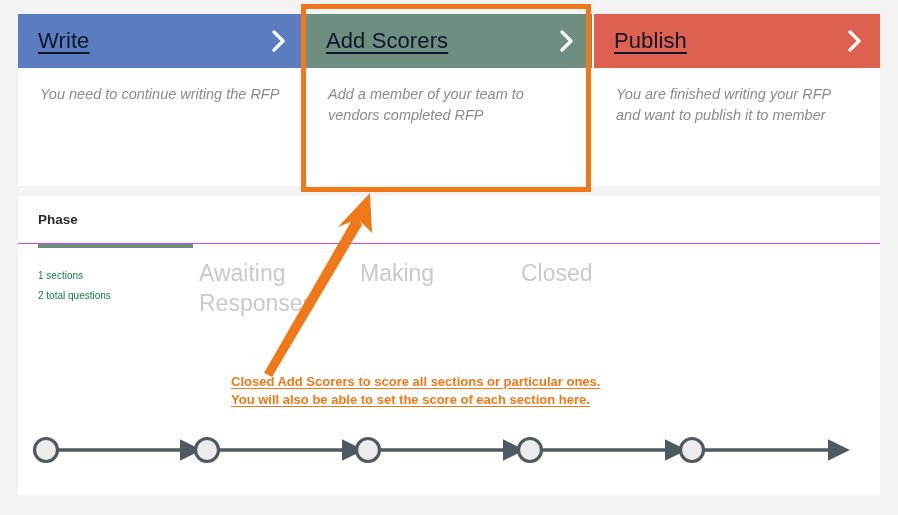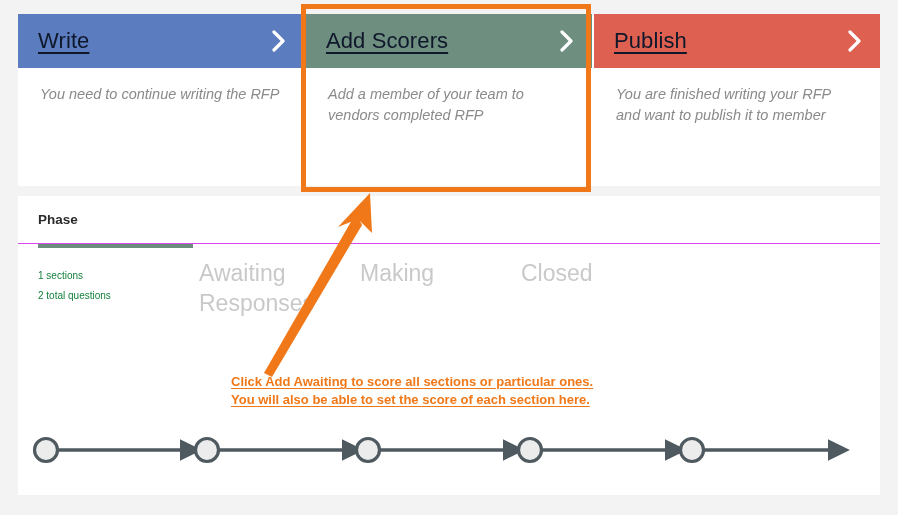--- a/index.html
+++ b/index.html
@@ -277,15 +277,15 @@
   </svg>
 
 </div>
 
 <svg id="annotation-arrow" viewBox="0 0 140 195">
   <polygon points="14,188 106,28 112,40 22,192" fill="#f07818"></polygon>
   <polygon points="120,8 122,48 108,34 88,42" fill="#f07818"></polygon>
 </svg>
 
 <div id="annotation-text">
-  <div>Click Add Awaiting to score all sections or particular ones.</div>
+  <div>Closed Add Scorers to score all sections or particular ones.</div>
   <div>You will also be able to set the score of each section here.</div>
 </div>
 
 </body></html>

